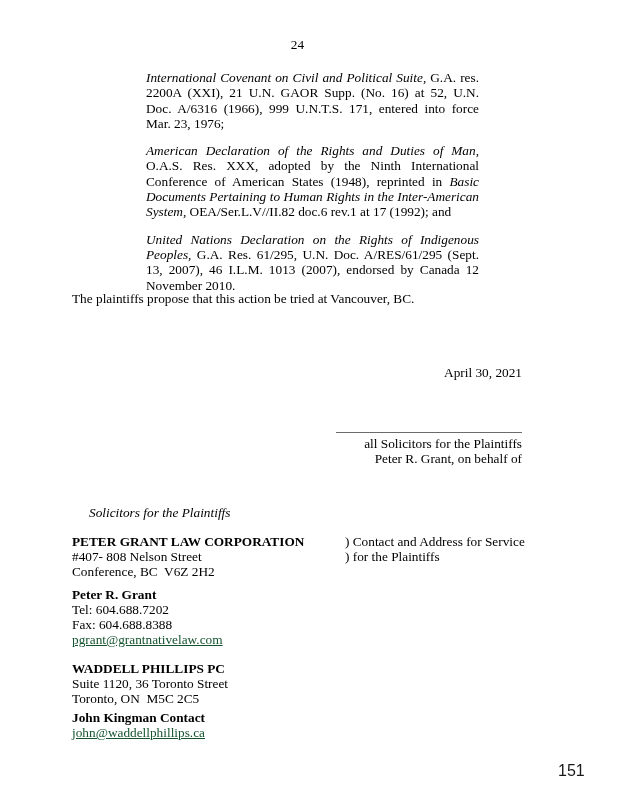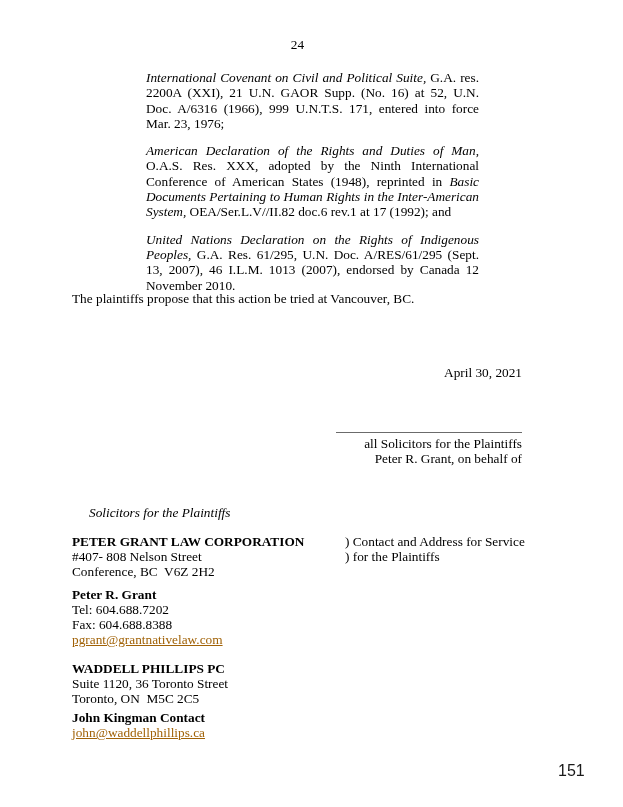--- a/index.html
+++ b/index.html
@@ -65,21 +65,21 @@
     line-height: 15px;
   }
   .row { display: flex; }
   .col-left { width: 273px; flex: none; }
   .bold { font-weight: bold; }
   .pre { white-space: pre-wrap; }
   .gap-contact { margin-top: 8px; }
   .gap-firm { margin-top: 14px; }
   .gap-person { margin-top: 4px; }
   a.email-link {
-    color: #a16207;
+    color: #14532d;
     text-decoration: underline;
     cursor: pointer;
   }
   .footer-page-num {
     position: absolute;
     top: 762px; left: 558px;
     font-family: "Liberation Sans", sans-serif;
     font-size: 16px;
     color: #1a1a1a;
   }

